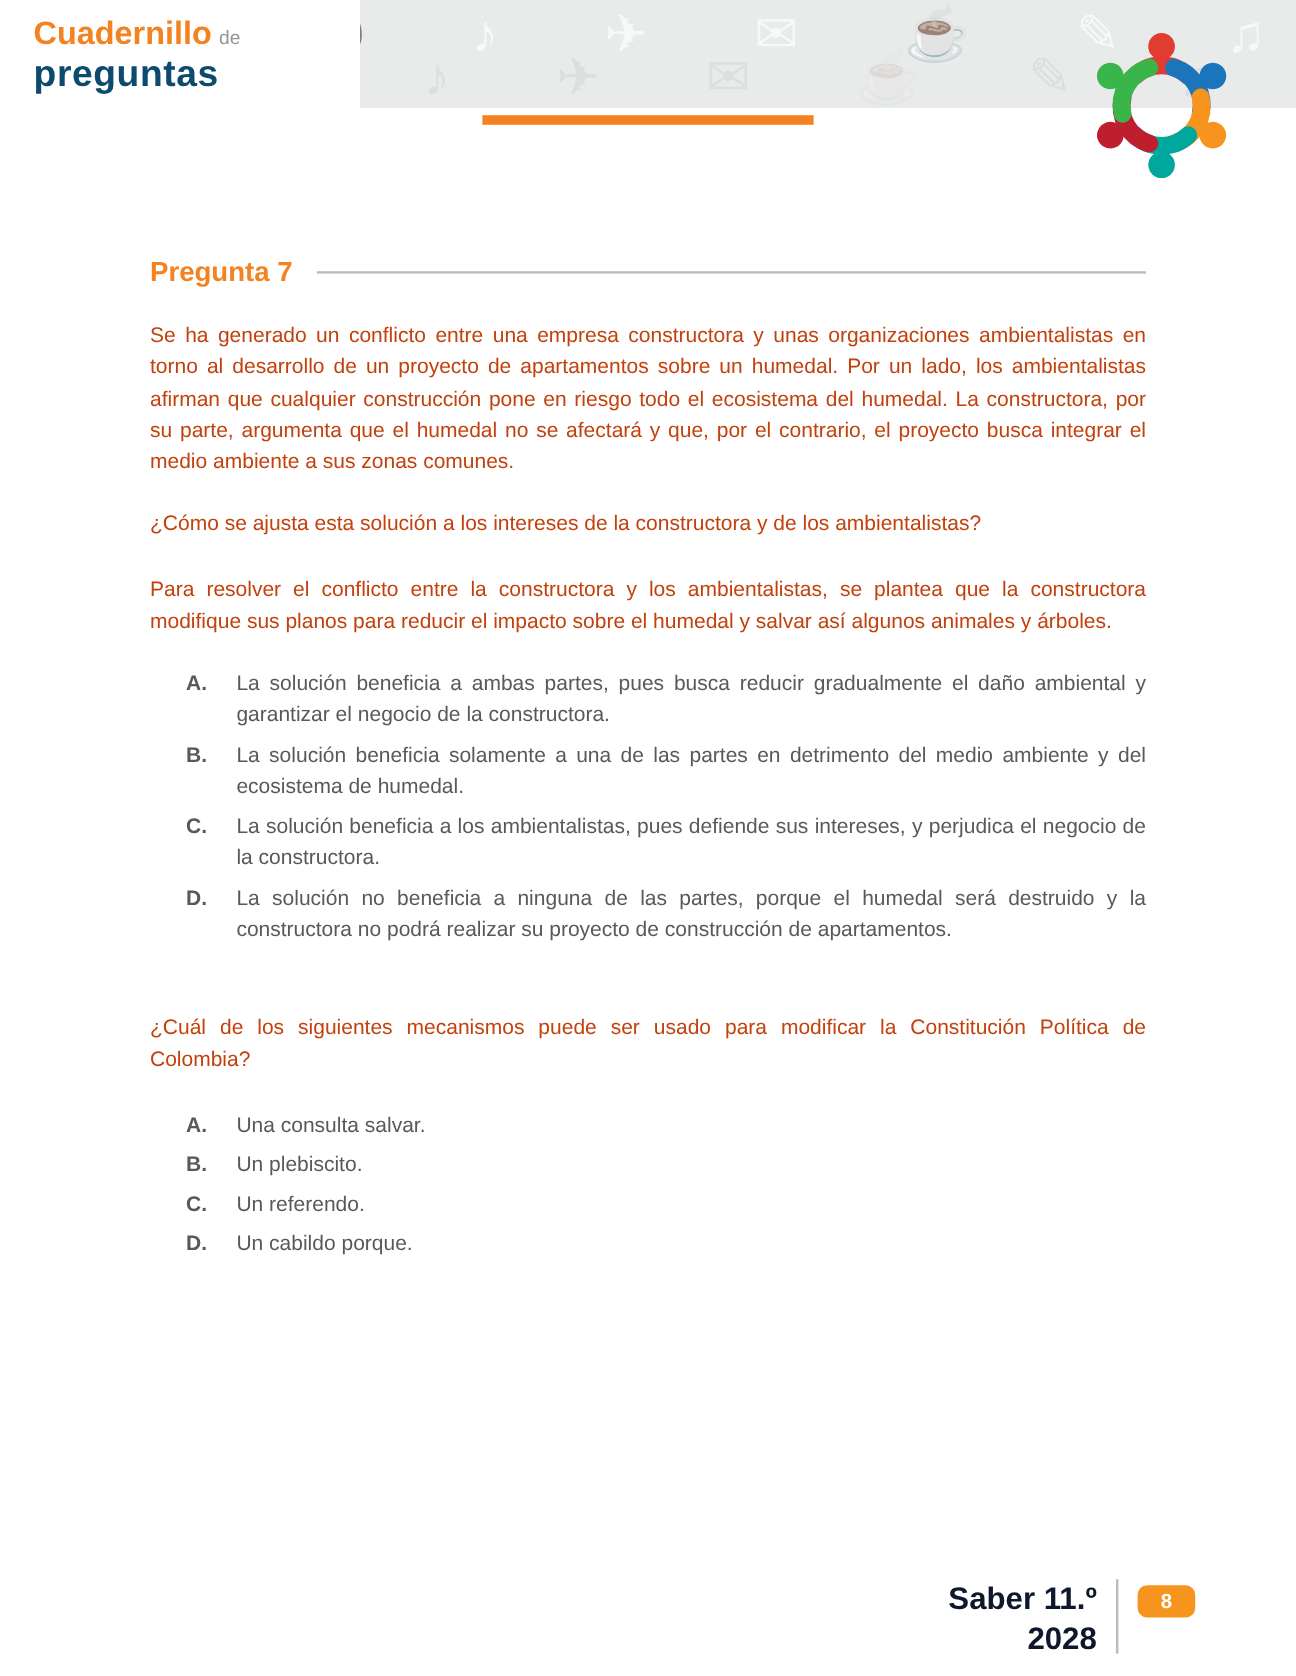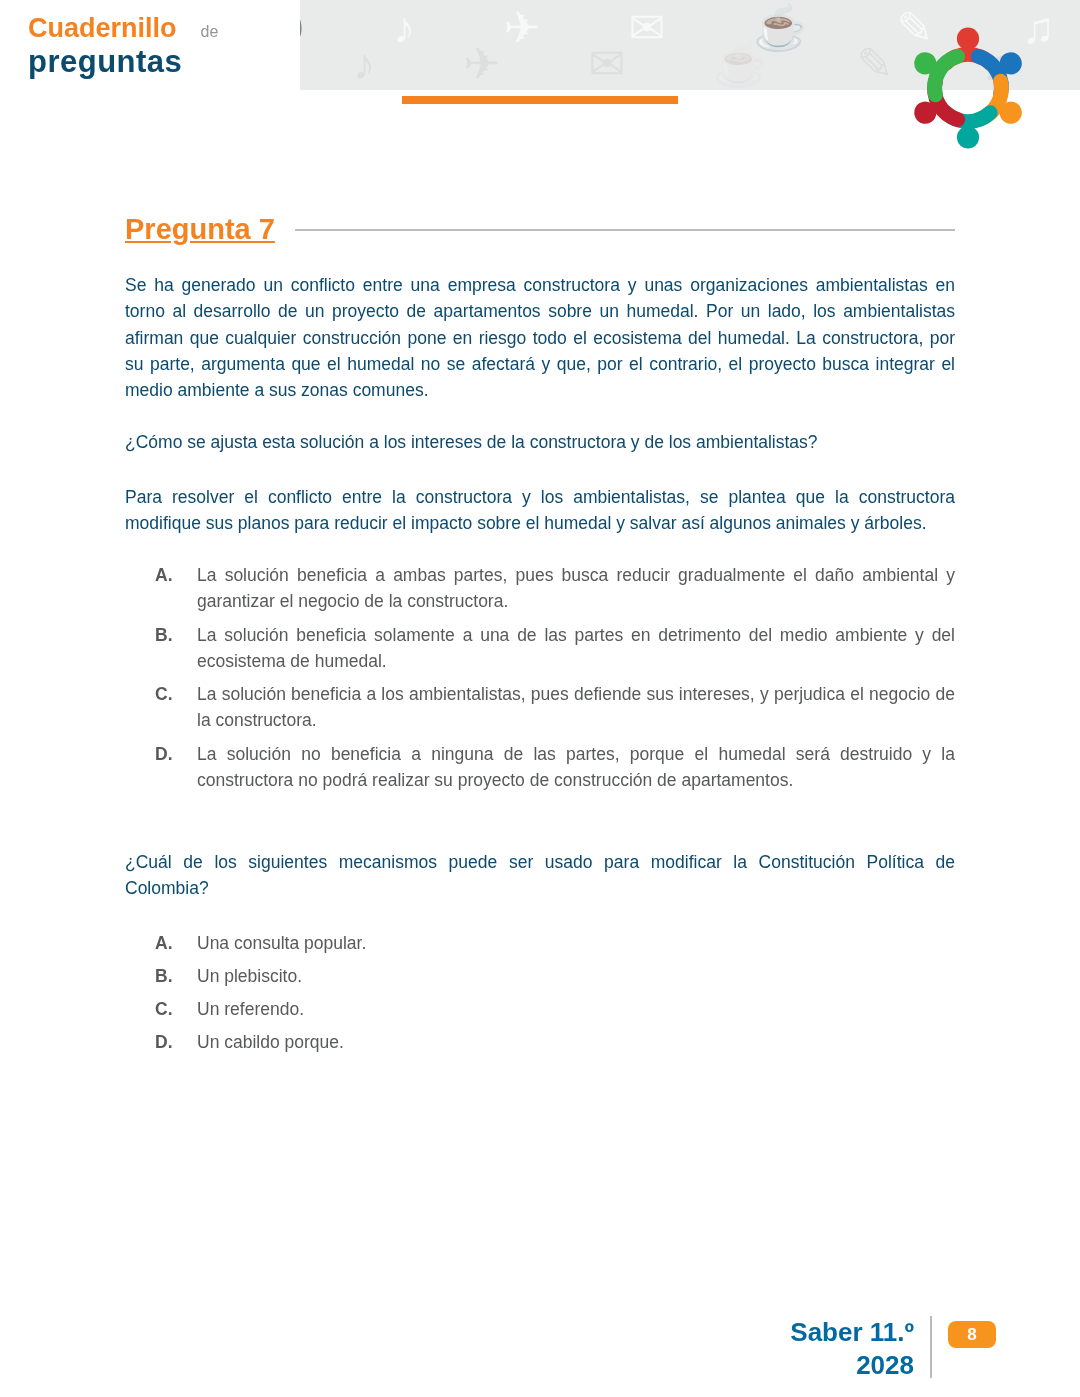--- a/index.html
+++ b/index.html
@@ -21,60 +21,60 @@
     font-size:44px; letter-spacing:38px; user-select:none;
   }
   .doodle-row.r1 { top:2px;  color:rgba(255,255,255,0.65); }
   .doodle-row.r2 { top:38px; left:-40px; color:rgba(120,120,120,0.10); }
 
   .brand-box {
     position:absolute; top:0; left:0; width:300px; height:100px;
     background:#ffffff; padding:14px 0 0 28px; box-sizing:border-box;
   }
   .brand-line1 { font-size:27px; font-weight:bold; color:#F58220; line-height:1.1; }
-  .brand-de    { font-size:16px; font-weight:normal; color:#939598; margin-left:24px; }
+  .brand-de    { font-size:16px; font-weight:normal; color:#939598; margin-left:6px; }
   .brand-line2 { font-size:31px; font-weight:bold; color:#0c4a6e; line-height:1.15; letter-spacing:0.5px; }
 
   .orange-bar {
     position:absolute; top:96px; left:402px; width:276px; height:8px;
     background:#F58220;
   }
 
   .logo { position:absolute; top:14px; right:38px; width:148px; height:148px; }
 
   
   .main { position:absolute; top:213px; left:125px; width:830px; }
 
   .q-title-row { display:flex; align-items:center; gap:20px; margin-bottom:26px; }
-  .q-title { margin:0; color:#F58220; font-weight:bold; font-size:29px; white-space:nowrap;text-decoration:underline; }
+  .q-title { margin:0; color:#F58220; font-weight:bold; font-size:23px; white-space:nowrap; }
   .q-rule  { flex:1; height:2px; background:#bcbcbc; }
 
   p.body {
     margin:0 0 26px 0;
-    color:#0c4a6e; font-size:17.5px; line-height:1.5;
+    color:#c2410c; font-size:17.5px; line-height:1.5;
     text-align:justify;
   }
   p.body.q-stem { margin-bottom:28px; }
 
   .options { margin-left:30px; }
   .option {
     display:flex; margin-bottom:7px;
     color:#58595B; font-size:17.5px; line-height:1.5;
   }
   .option-letter { width:42px; flex-shrink:0; font-weight:bold; }
   .option-text   { flex:1; text-align:justify; }
 
   .question-block.second { margin-top:56px; }
 
   
   .footer {
     position:absolute; right:84px; bottom:16px;
     display:flex; align-items:flex-start; gap:16px;
   }
-  .footer-text { text-align:right; color:#0369a1; font-weight:bold; line-height:1.25; }
+  .footer-text { text-align:right; color:#0f172a; font-weight:bold; line-height:1.25; }
   .exam-name, .exam-year { font-size:26px; }
   .footer-divider { width:2px; height:62px; background:#b9bcbe; }
   .page-badge {
     margin-top:5px;
     width:48px; height:27px; border-radius:8px;
     background:#F7941E; color:#ffffff;
     font-weight:bold; font-size:17px;
     display:flex; align-items:center; justify-content:center;
   }
 </style>
@@ -156,21 +156,21 @@
         </div>
       </div>
     </section>
 
     <section class="question-block second">
       <p class="body q-stem">¿Cuál de los siguientes mecanismos puede ser usado para modificar la Constitución Política de Colombia?</p>
 
       <div class="options">
         <div class="option">
           <span class="option-letter">A.</span>
-          <span class="option-text">Una consulta popular.</span>
+          <span class="option-text">Una consulta salvar.</span>
         </div>
         <div class="option">
           <span class="option-letter">B.</span>
           <span class="option-text">Un plebiscito.</span>
         </div>
         <div class="option">
           <span class="option-letter">C.</span>
           <span class="option-text">Un referendo.</span>
         </div>
         <div class="option">

